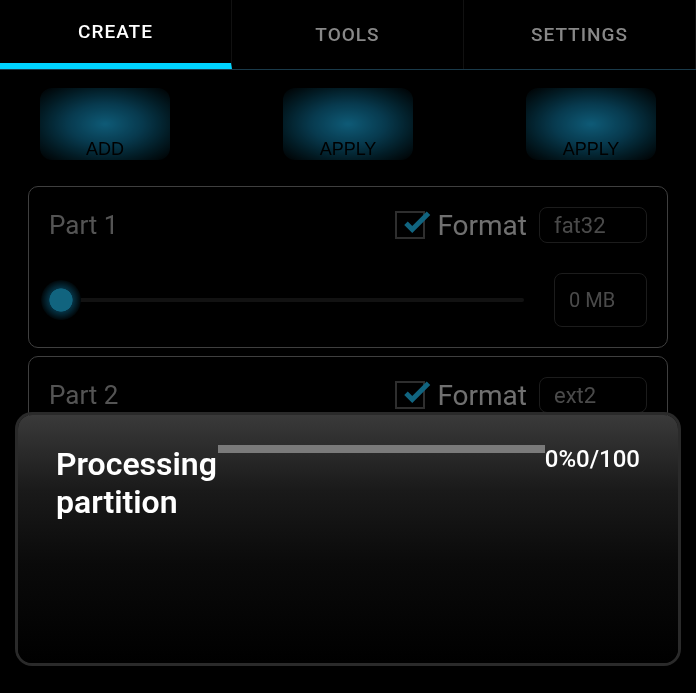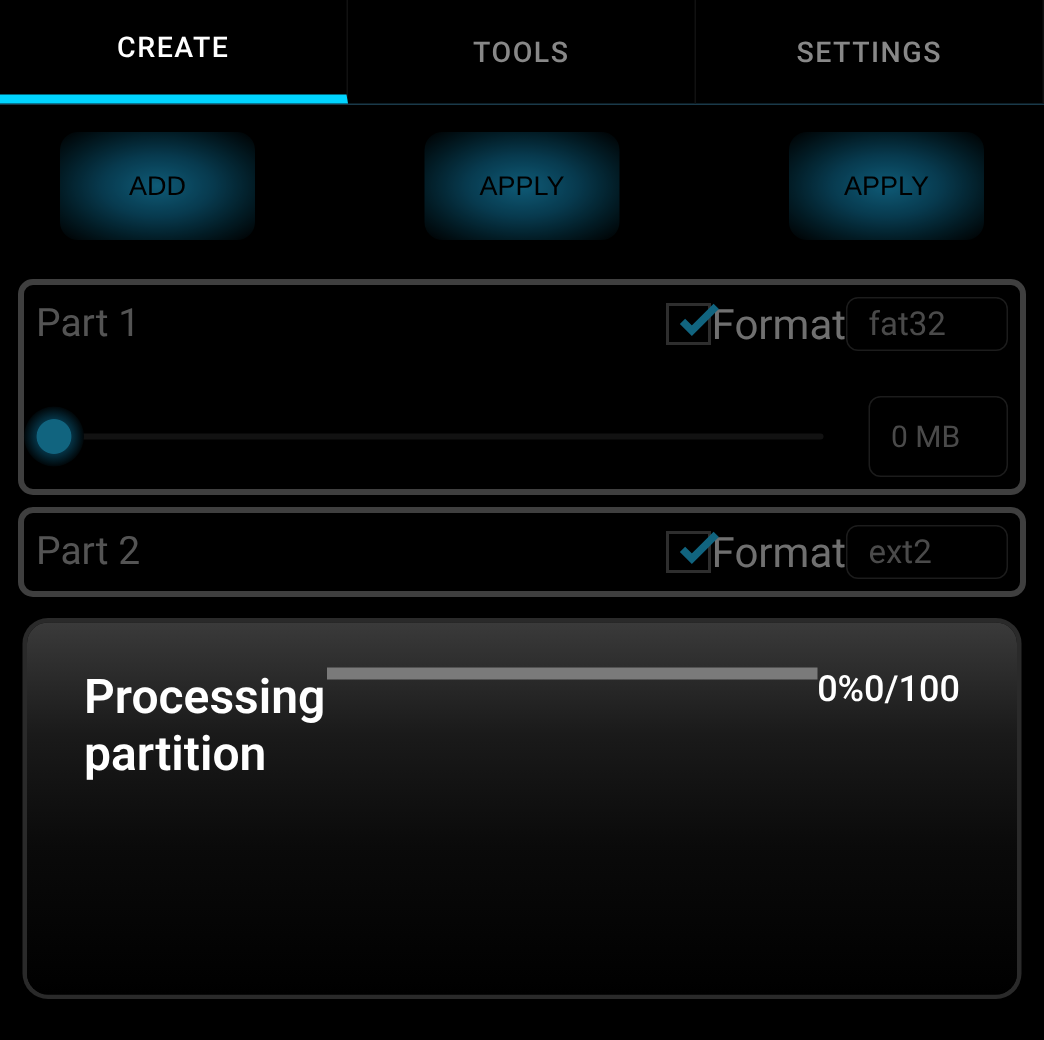--- a/index.html
+++ b/index.html
@@ -53,48 +53,49 @@
       width: 130px;
       height: 72px;
       background: radial-gradient(ellipse at center, #1ba5d8 0%, #0e6a8f 40%, #053445 70%, #000 100%);
       border-radius: 12px;
       border: none;
       color: #000;
       font-size: 18px;
       font-weight: 500;
       cursor: pointer;
       display: flex;
-      align-items: center;
+      align-items: flex-end;
       justify-content: center;
     }
 
     
     .partition-card {
-      margin: 8px 12px;
-      border: 4px solid #737373;
+      margin: 8px 28px;
+      border: 1px solid #737373;
       border-radius: 10px;
-      padding: 8px;
+      padding: 20px;
       position: relative;
     }
 
     .partition-row1 {
       display: flex;
       align-items: center;
       justify-content: space-between;
       margin-bottom: 30px;
     }
 
     .partition-label {
       color: #999;
       font-size: 26px;
     }
 
     .format-group {
       display: flex;
       align-items: center;
+      gap: 12px;
     }
 
     .checkbox-wrap {
       width: 30px;
       height: 28px;
       border: 2px solid #555;
       background: #000;
       position: relative;
       cursor: pointer;
     }

